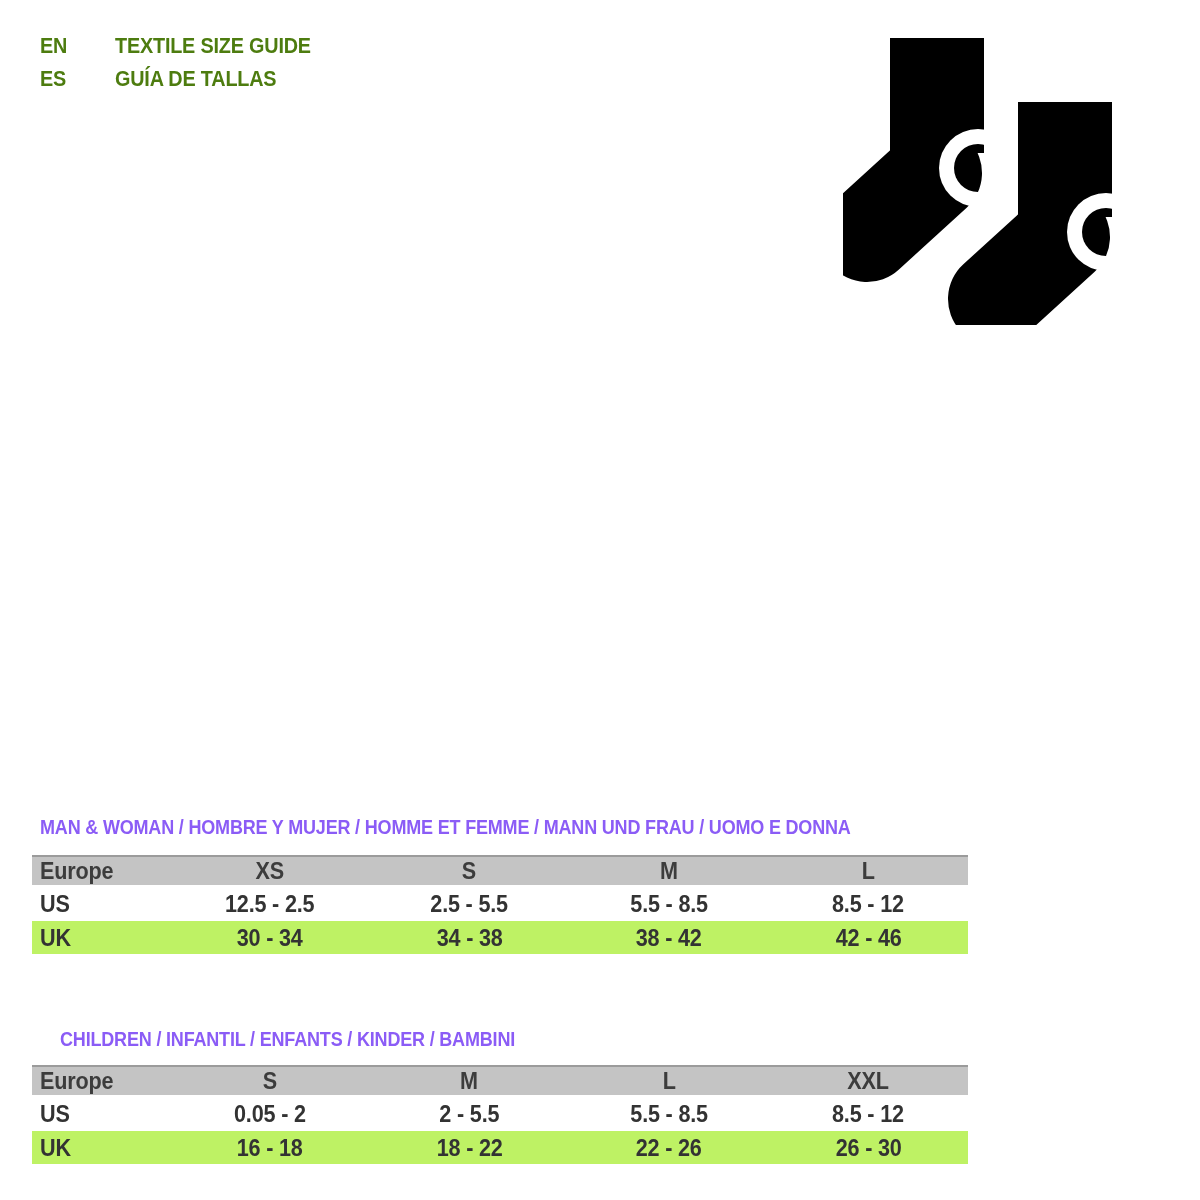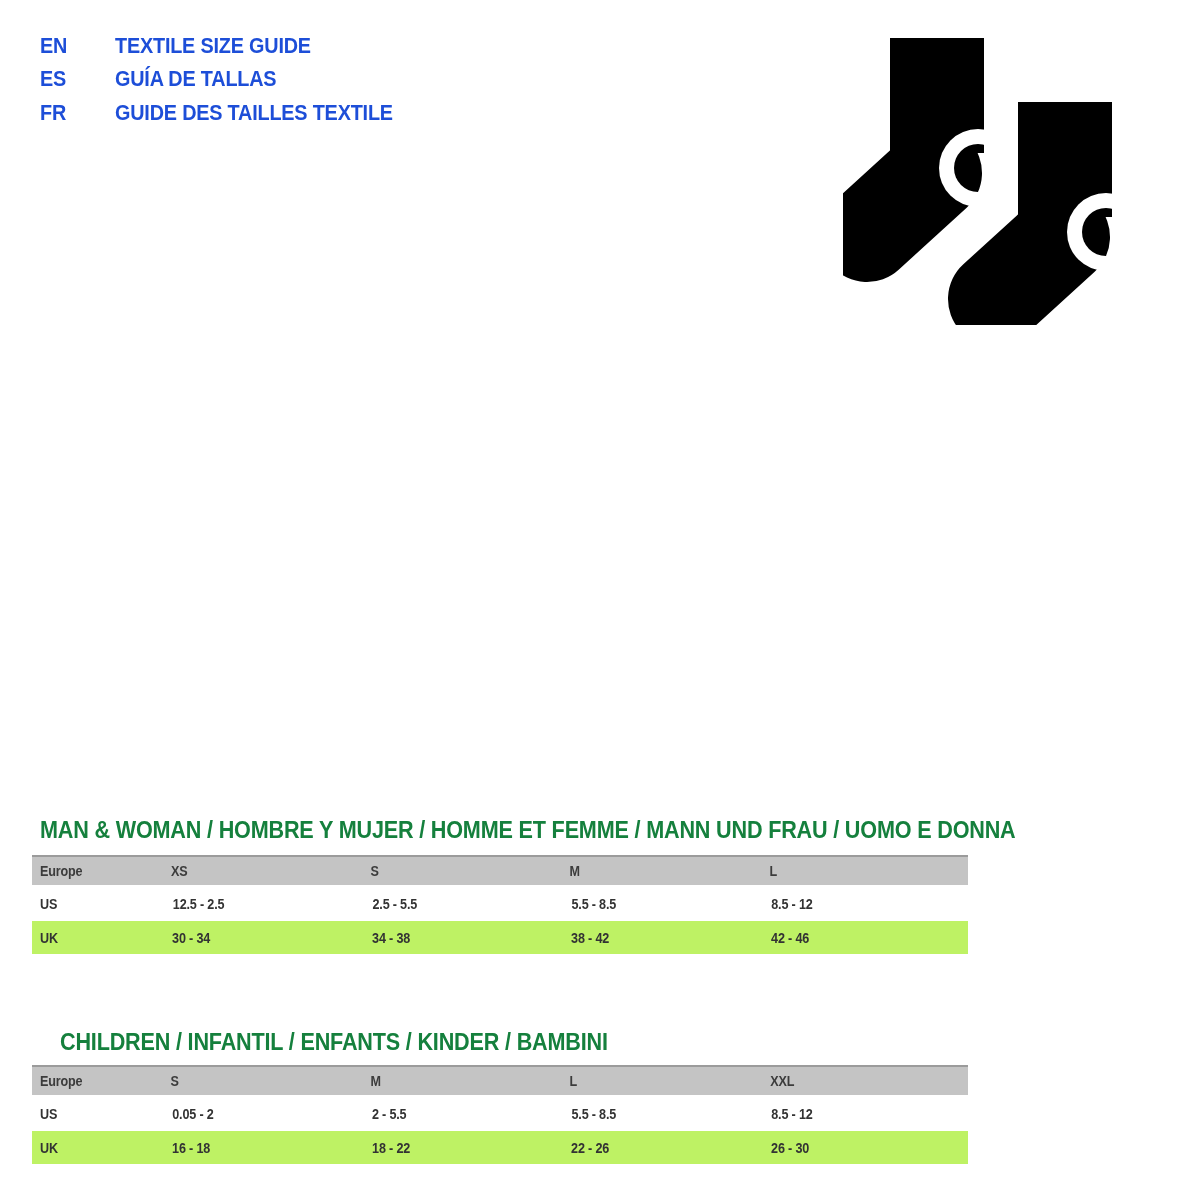--- a/index.html
+++ b/index.html
@@ -31,21 +31,21 @@
     position: absolute;
     left: 40px;
     top: 29px;
   }
   .lang-row {
     display: flex;
     align-items: center;
     height: 33.5px;
     font-size: 22px;
     font-weight: 700;
-    color: #1d4ed8;
+    color: #4d7c0f;
   }
   .lang-code { width: 75px; flex: 0 0 75px; }
 
   
   .product-title {
     position: absolute;
     left: 40px;
     top: 219px;
     font-size: 23px;
     font-weight: 700;
@@ -56,34 +56,34 @@
   .socks-icon {
     position: absolute;
     left: 810px;
     top: 25px;
   }
 
   
   .section-title {
     position: absolute;
     left: 40px;
-    font-size: 24px;
-    font-weight: 700;
-    color: #15803d;
+    font-size: 20px;
+    font-weight: 700;
+    color: #8b5cf6;
   }
   .title-man { top: 816px; }
   .title-child { top: 1028px; margin-left: 20px; }
 
   table.size-table {
     position: absolute;
     left: 32px;
     width: 936px;
     border-collapse: collapse;
     table-layout: fixed;
-    font-size: 14px;
+    font-size: 24px;
     color: #3a3a3a;
   }
   .table-man { top: 855px; }
   .table-child { top: 1065px; }
 
   .size-table col.c0 { width: 138px; }
   .size-table col.cv { width: 199.5px; }
 
   .size-table tr.hdr td {
     background: #c4c4c4;
@@ -98,20 +98,21 @@
     border-bottom: 1px solid #ffffff;
     height: 33px;
     margin-top: 46px;
   }
   .size-table tr.r-uk td {
     background: #bef264;
     height: 33px;
   }
   .size-table td {
     padding: 0;
+    text-align: center;
     font-weight: 700;
     vertical-align: middle;
   }
   .size-table td.lbl {
     text-align: left;
     padding-left: 8px;
   }
   .size-table tr.r-us td, .size-table tr.r-uk td { color: #333333; }
 </style>
 </head>
@@ -120,24 +121,20 @@
 <div class="page">
 
   <div class="lang-list">
     <div class="lang-row">
       <span class="lang-code"><span class="cnd">EN</span></span>
       <span class="cnd">TEXTILE SIZE GUIDE</span>
     </div>
     <div class="lang-row">
       <span class="lang-code"><span class="cnd">ES</span></span>
       <span class="cnd">GUÍA DE TALLAS</span>
-    </div>
-    <div class="lang-row">
-      <span class="lang-code"><span class="cnd">FR</span></span>
-      <span class="cnd">GUIDE DES TAILLES TEXTILE</span>
     </div>
   </div>
 
 
   <svg class="socks-icon" width="310" height="335" viewBox="0 0 310 335" aria-hidden="true">
     <defs>
       <mask id="heel-cutouts">
         <rect x="-30" y="-30" width="380" height="400" fill="#ffffff"></rect>
         <circle cx="168" cy="143" r="39" fill="#000000"></circle>
         <circle cx="168" cy="143" r="24" fill="#ffffff"></circle>

